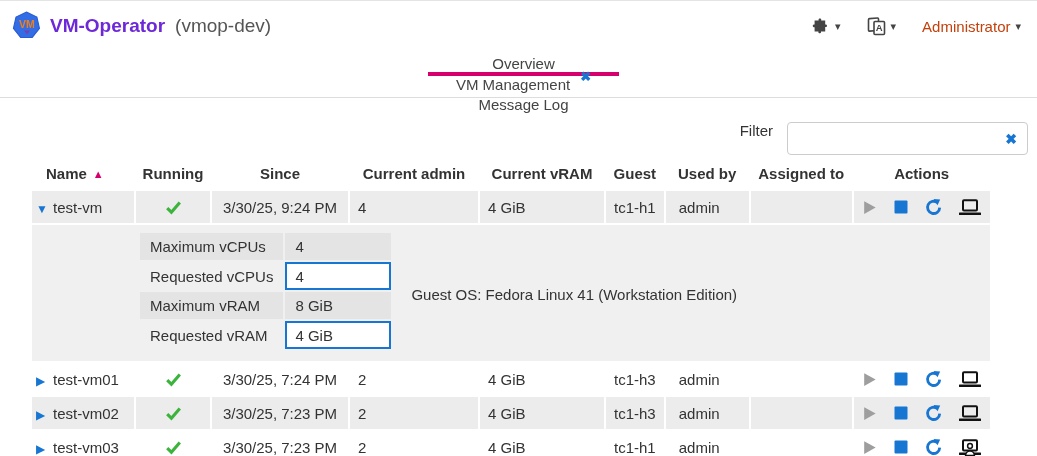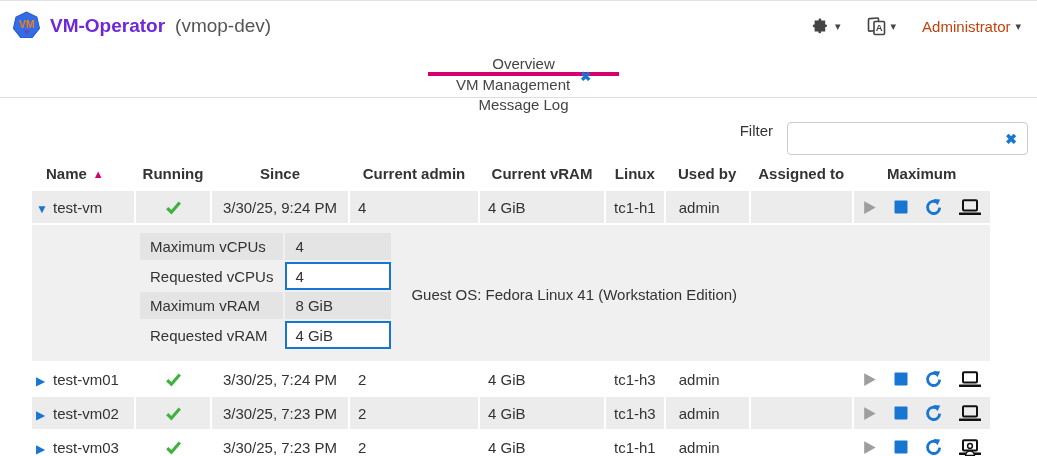--- a/index.html
+++ b/index.html
@@ -147,24 +147,24 @@
       <col style="width:101px">
       <col style="width:136px">
   </colgroup>
   <thead>
     <tr>
       <th class="c-name"><span>Name</span><span class="sort-arrow">▲</span></th>
       <th class="c-run">Running</th>
       <th class="c-since">Since</th>
       <th class="c-vcpus">Current admin</th>
       <th class="c-vram">Current vRAM</th>
-      <th class="c-node">Linux</th>
+      <th class="c-node">Guest</th>
       <th class="c-used">Used by</th>
       <th class="c-assigned">Assigned to</th>
-      <th class="c-actions">Maximum</th>
+      <th class="c-actions">Actions</th>
     </tr>
   </thead>
   <tbody>
       <tr class="stripe-gray">
     <td class="c-name">
       <span class="expand">▼</span><span>test-vm</span>
     </td>
     <td class="c-run">
       <span class="check-icon" style="visibility: visible;">
         <svg width="17" height="15" viewBox="0 0 17 15">

